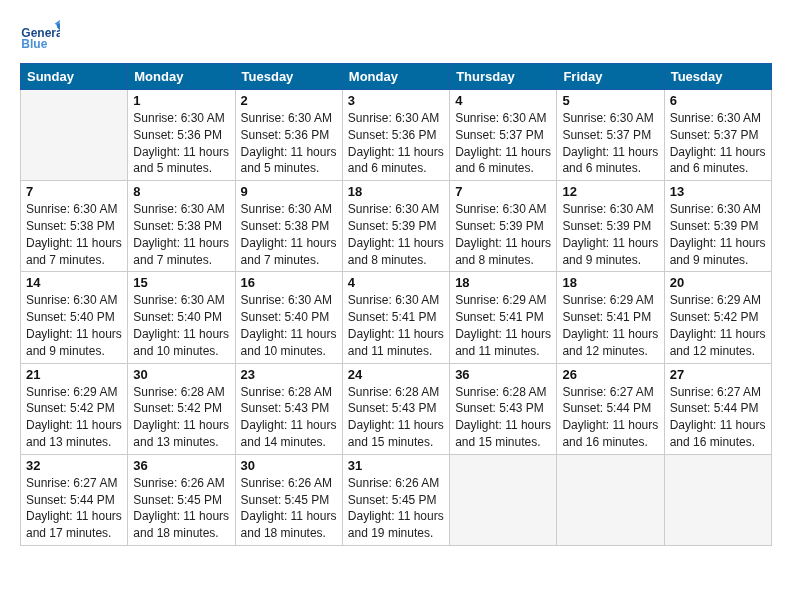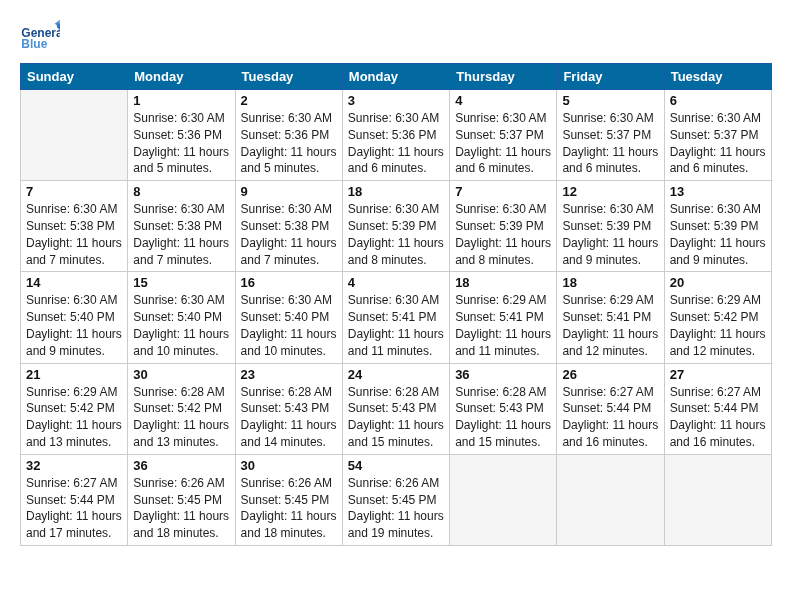--- a/index.html
+++ b/index.html
@@ -331,21 +331,21 @@
 and 18 minutes.</div>
           </td>
           <td>
             <span class="day-num">30</span>
             <div class="cell-info" style="white-space: pre-line;">Sunrise: 6:26 AM
 Sunset: 5:45 PM
 Daylight: 11 hours
 and 18 minutes.</div>
           </td>
           <td>
-            <span class="day-num">54</span>
+            <span class="day-num">31</span>
             <div class="cell-info" style="white-space: pre-line;">Sunrise: 6:26 AM
 Sunset: 5:45 PM
 Daylight: 11 hours
 and 19 minutes.</div>
           </td>
           <td class="empty"></td>
           <td class="empty"></td>
           <td class="empty"></td>
         </tr>
       </tbody>

